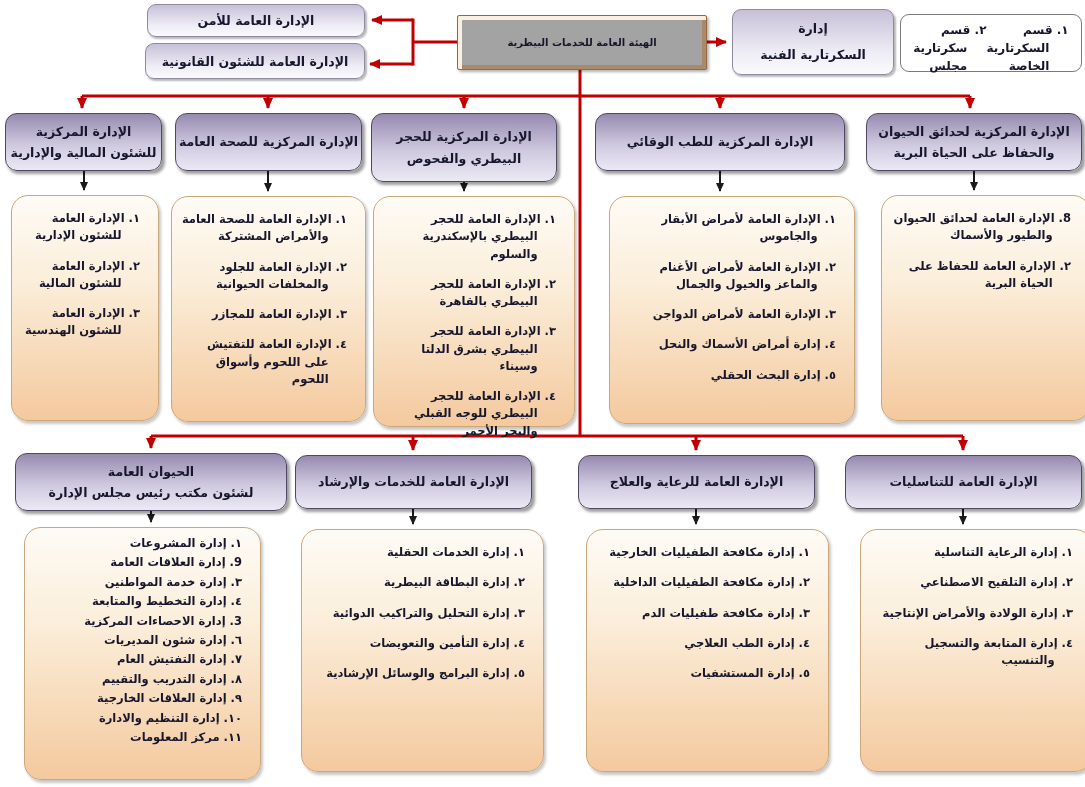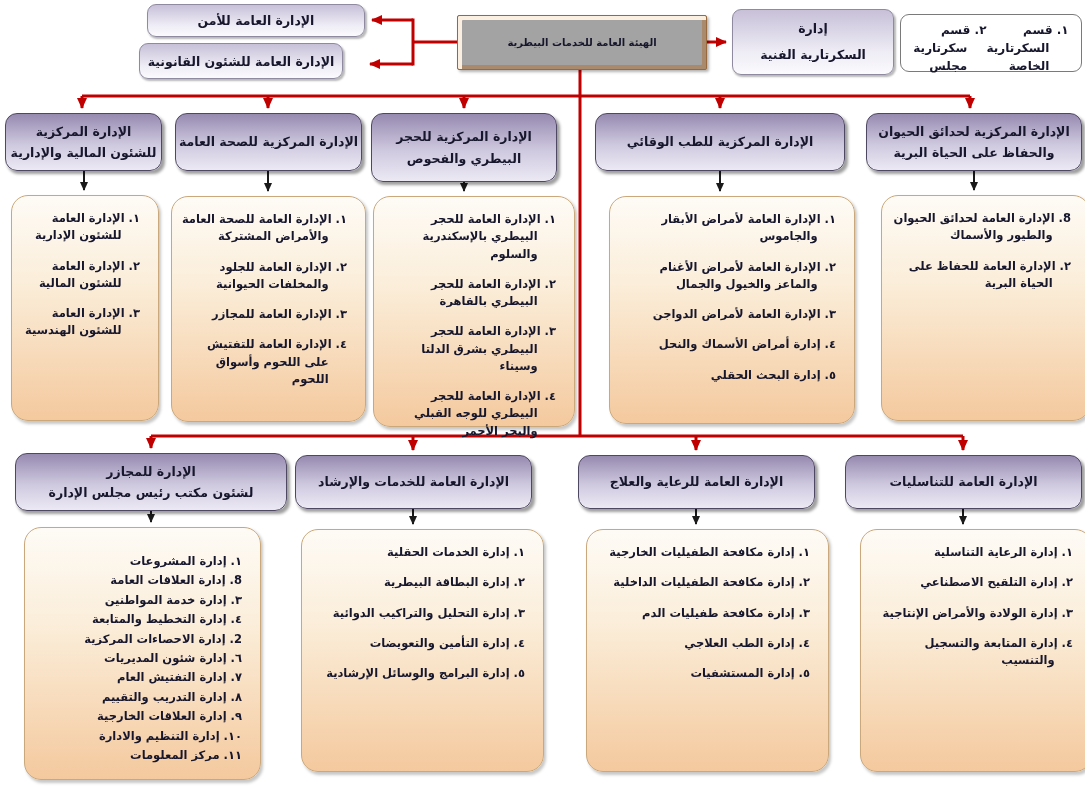--- a/index.html
+++ b/index.html
@@ -100,21 +100,21 @@
   <line class="bl" x1="151" y1="511" x2="151" y2="522" marker-end="url(#mb)"></line>
   <line class="bl" x1="413" y1="509" x2="413" y2="524" marker-end="url(#mb)"></line>
   <line class="bl" x1="696" y1="509" x2="696" y2="524" marker-end="url(#mb)"></line>
   <line class="bl" x1="963" y1="509" x2="963" y2="524" marker-end="url(#mb)"></line>
 </svg>
 
 <div class="abs node lav" style="left:147px;top:4px;width:218px;height:33px">
   <div class="hline">الإدارة العامة للأمن</div>
 </div>
 
-<div class="abs node lav" style="left:139px;top:43px;width:204px;height:36px">
+<div class="abs node lav" style="left:145px;top:43px;width:220px;height:36px">
   <div class="hline">الإدارة العامة للشئون القانونية</div>
 </div>
 
 <div class="abs node rootbox" style="left:457px;top:15px;width:250px;height:55px">
   <div class="hline">الهيئة العامة للخدمات البيطرية</div>
 </div>
 
 <div class="abs node lav" style="left:732px;top:9px;width:162px;height:66px;line-height:2.1">
   <div class="hline">إدارة</div>
   <div class="hline">السكرتارية الفنية</div>
@@ -168,42 +168,42 @@
     <div class="item">٣.  الإدارة العامة لأمراض الدواجن</div>
     <div class="item">٤.  إدارة أمراض الأسماك والنحل</div>
     <div class="item">٥.  إدارة البحث الحقلي</div>
   </div>
 <div class="abs content-box spaced" style="left:872px;top:195px;width:209px;height:226px">
     <div class="item">8.  الإدارة العامة لحدائق الحيوان والطيور والأسماك</div>
     <div class="item">٢.  الإدارة العامة للحفاظ على الحياة البرية</div>
   </div>
 
 <div class="abs node hdr" style="left:15px;top:453px;width:272px;height:58px">
-  <div class="hline">الإدارة للمجازر</div>
+  <div class="hline">الحيوان العامة</div>
   <div class="hline">لشئون مكتب رئيس مجلس الإدارة</div>
 </div>
 <div class="abs node hdr" style="left:295px;top:455px;width:237px;height:54px">
   <div class="hline">الإدارة العامة للخدمات والإرشاد</div>
   <div class="hline"></div>
 </div>
 <div class="abs node hdr" style="left:578px;top:455px;width:237px;height:54px">
   <div class="hline">الإدارة العامة للرعاية والعلاج</div>
   <div class="hline"></div>
 </div>
 <div class="abs node hdr" style="left:845px;top:455px;width:237px;height:54px">
   <div class="hline">الإدارة العامة للتناسليات</div>
   <div class="hline"></div>
 </div>
 
-<div class="abs content-box tight" style="left:15px;top:527px;width:237px;height:253px;padding-top:24px">
+<div class="abs content-box tight" style="left:15px;top:527px;width:237px;height:253px;padding-top:6px">
     <div class="item">١.  إدارة المشروعات</div>
-    <div class="item">8.  إدارة العلاقات العامة</div>
+    <div class="item">9.  إدارة العلاقات العامة</div>
     <div class="item">٣.  إدارة خدمة المواطنين</div>
     <div class="item">٤.  إدارة التخطيط والمتابعة</div>
-    <div class="item">2.  إدارة الاحصاءات المركزية</div>
+    <div class="item">3.  إدارة الاحصاءات المركزية</div>
     <div class="item">٦.  إدارة شئون المديريات</div>
     <div class="item">٧.  إدارة التفتيش العام</div>
     <div class="item">٨.  إدارة التدريب والتقييم</div>
     <div class="item">٩.  إدارة العلاقات الخارجية</div>
     <div class="item">١٠. إدارة التنظيم والادارة</div>
     <div class="item">١١. مركز المعلومات</div>
   </div>
 <div class="abs content-box spaced" style="left:292px;top:529px;width:243px;height:243px">
     <div class="item">١.  إدارة الخدمات الحقلية</div>
     <div class="item">٢.  إدارة البطاقة البيطرية</div>

